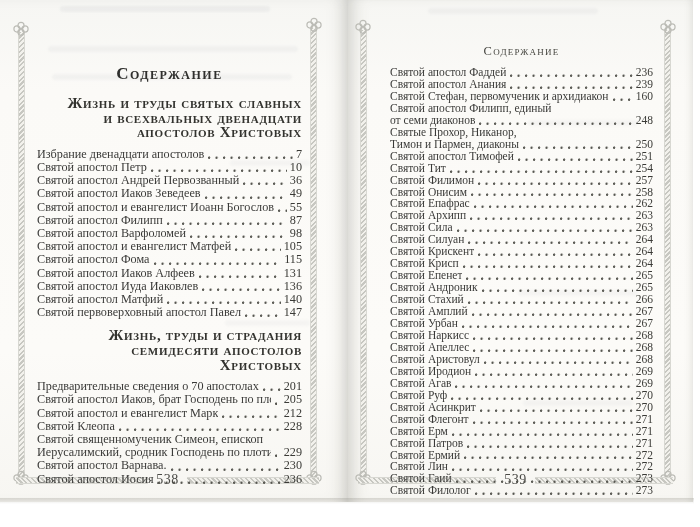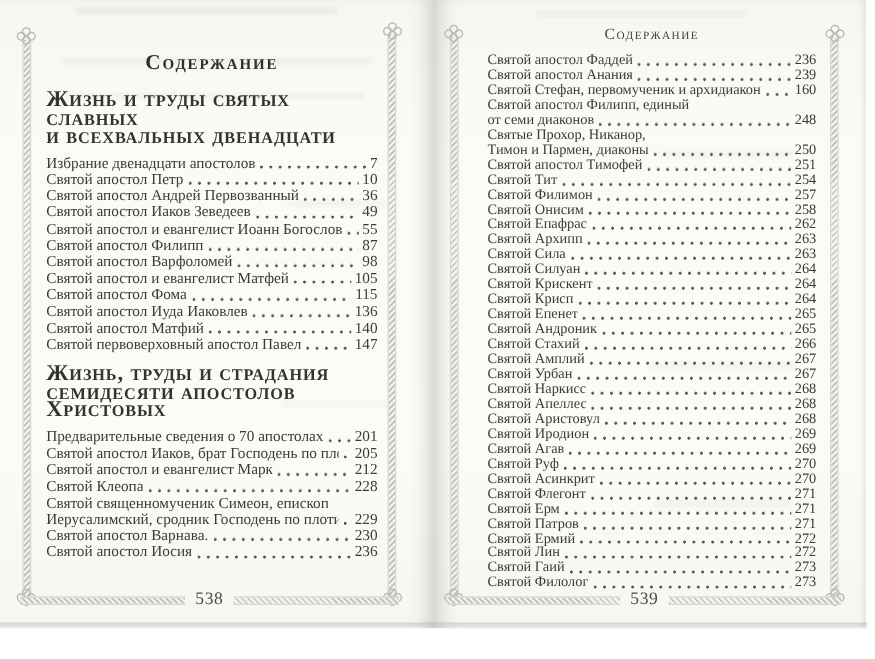--- a/index.html
+++ b/index.html
@@ -54,35 +54,35 @@
   
   .page.right .rope.v.rl{left:12px;top:30px;bottom:22px;}
   .page.right .rope.v.rr{right:22px;top:30px;bottom:22px;}
   .page.right .bottom-row{left:10px;right:20px;bottom:15px;}
   .page.right .knot.tl{left:6px;top:18px;}
   .page.right .knot.tr{right:16px;top:18px;}
   .page.right .knot.bl{left:6px;bottom:15px;}
   .page.right .knot.br{right:16px;bottom:15px;}
 
   
-  .content{position:absolute;}
+  .content{position:absolute;margin-top:24px;}
   .page.left .content{left:37px;right:46px;top:40px;}
   .page.right .content{left:42px;right:40px;top:20px;}
 
   .page-title{
     text-align:center;font-weight:bold;font-variant:small-caps;
     font-size:17px;letter-spacing:1.5px;color:#2f2f2d;margin-bottom:12px;
   }
   .running-header{
     text-align:center;font-variant:small-caps;font-size:12.5px;
     letter-spacing:1.2px;color:#45453f;margin-bottom:8px;
   }
   .sec-heading{
-    text-align:left;font-weight:bold;font-variant:small-caps;
-    font-size:18px;line-height:14.6px;letter-spacing:.7px;color:#33332f;
+    text-align:right;font-weight:bold;font-variant:small-caps;
+    font-size:15px;line-height:14.6px;letter-spacing:.7px;color:#33332f;
     margin:0 0 8px 0;
   }
   .sec-heading.second{margin-top:9px;}
 
   .toc .toc-line{display:flex;align-items:baseline;font-size:12.2px;line-height:13.2px;}
   .page.right .toc .toc-line{font-size:11.5px;line-height:11.95px;text-align:right;}
   .toc-text{white-space:nowrap;overflow:hidden;}
   .dots{
     flex:1 1 auto;min-width:6px;margin:0 3px 2px 4px;align-self:flex-end;height:3px;
     background-image:radial-gradient(circle at 1.1px 1.6px,#55554f 1px,rgba(0,0,0,0) 1.35px);
@@ -152,20 +152,21 @@
       <div class="rope"></div>
       <span class="folio">538</span>
       <div class="rope"></div>
     </div>
 
     <div class="content">
       <div class="page-title">Содержание</div>
       <div class="sec-heading">
         <div>Жизнь и труды святых славных</div>
         <div>и всехвальных двенадцати</div>
+        <div>апостолов Христовых</div>
       </div>
       <div class="toc">
           <div class="toc-row">
             <div class="toc-line">
               <span class="toc-text">Избрание двенадцати апостолов</span>
               <span class="dots"></span>
               <span class="num">7</span>
             </div>
           </div>
           <div class="toc-row">
@@ -215,20 +216,27 @@
               <span class="toc-text">Святой апостол и евангелист Матфей</span>
               <span class="dots"></span>
               <span class="num">105</span>
             </div>
           </div>
           <div class="toc-row">
             <div class="toc-line">
               <span class="toc-text">Святой апостол Фома</span>
               <span class="dots"></span>
               <span class="num">115</span>
+            </div>
+          </div>
+          <div class="toc-row">
+            <div class="toc-line">
+              <span class="toc-text">Святой апостол Иаков Алфеев</span>
+              <span class="dots"></span>
+              <span class="num">131</span>
             </div>
           </div>
           <div class="toc-row">
             <div class="toc-line">
               <span class="toc-text">Святой апостол Иуда Иаковлев</span>
               <span class="dots"></span>
               <span class="num">136</span>
             </div>
           </div>
           <div class="toc-row">

